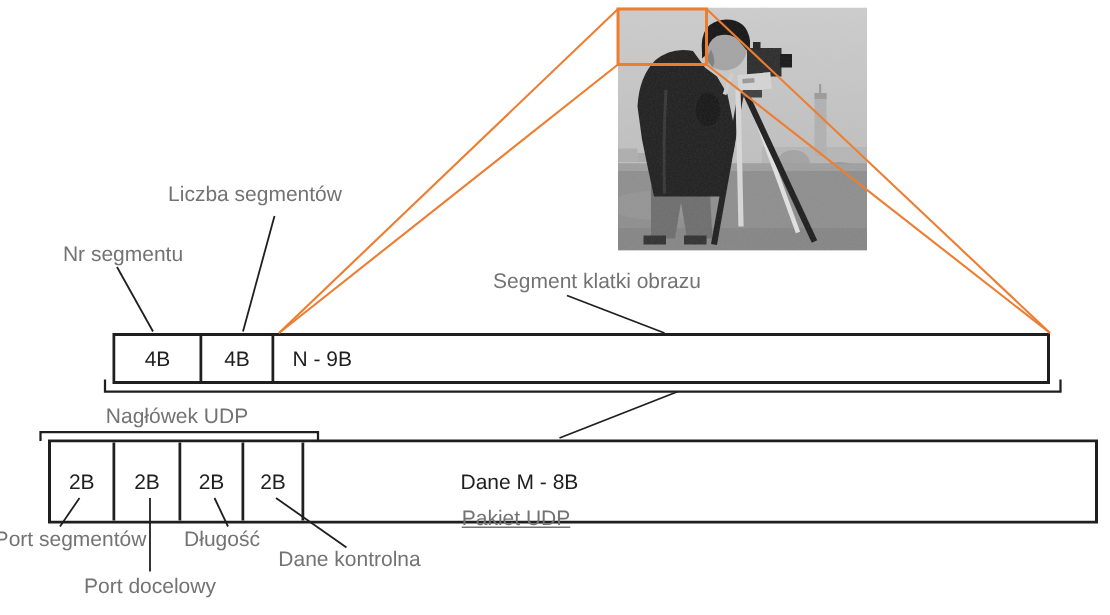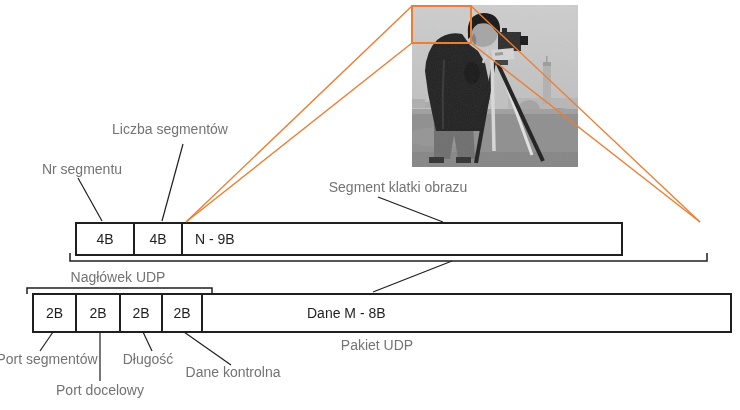--- a/index.html
+++ b/index.html
@@ -15,22 +15,22 @@
   }
   .bar{
     position:absolute;z-index:4;box-sizing:border-box;background:#ffffff;
     border:2px solid #1f1f1f;display:flex;align-items:stretch;
   }
   .bar .cell{
     box-sizing:border-box;display:flex;align-items:center;justify-content:center;
     font-size:14px;white-space:nowrap;background:#ffffff;
   }
   .bar .cell.divider{border-right:2px solid #1f1f1f;}
-  .bar1{left:75px;top:222px;width:548px;height:34px;}
-  .bar2{left:32px;top:293px;width:700px;height:40px;}
+  .bar1{left:75px;top:222px;width:625px;height:34px;}
+  .bar2{left:32px;top:293px;width:700px;height:56px;}
   .cell.left-align{justify-content:flex-start;}
 </style>
 </head>
 <body>
 
 <div class="stage">
 
   <svg class="photo" viewBox="0 0 166 162" role="img">
     <defs>
       <linearGradient id="sky" x1="0" y1="0" x2="0" y2="1">
@@ -112,19 +112,19 @@
     <div class="cell divider" style="width:44px;">2B</div>
     <div class="cell divider" style="width:42px;">2B</div>
     <div class="cell divider" style="width:40px;">2B</div>
     <div class="cell left-align" style="flex:1;padding-left:104px;">Dane M - 8B</div>
   </div>
 
   <div class="label" style="left:82px;top:161px;">Nr segmentu</div>
   <div class="label" style="left:170px;top:121px;">Liczba segmentów</div>
   <div class="label" style="left:398px;top:179px;">Segment klatki obrazu</div>
   <div class="label" style="left:118px;top:269px;">Nagłówek UDP</div>
-  <div class="label" style="left:377px;top:337px;">Pakiet UDP</div>
+  <div class="label" style="left:344px;top:337px;text-decoration:underline;">Pakiet UDP</div>
   <div class="label" style="left:47px;top:351px;">Port segmentów</div>
   <div class="label" style="left:148px;top:351px;">Długość</div>
   <div class="label" style="left:233px;top:364px;">Dane kontrolna</div>
   <div class="label" style="left:100px;top:382px;">Port docelowy</div>
 
 </div>
 
 </body></html>

